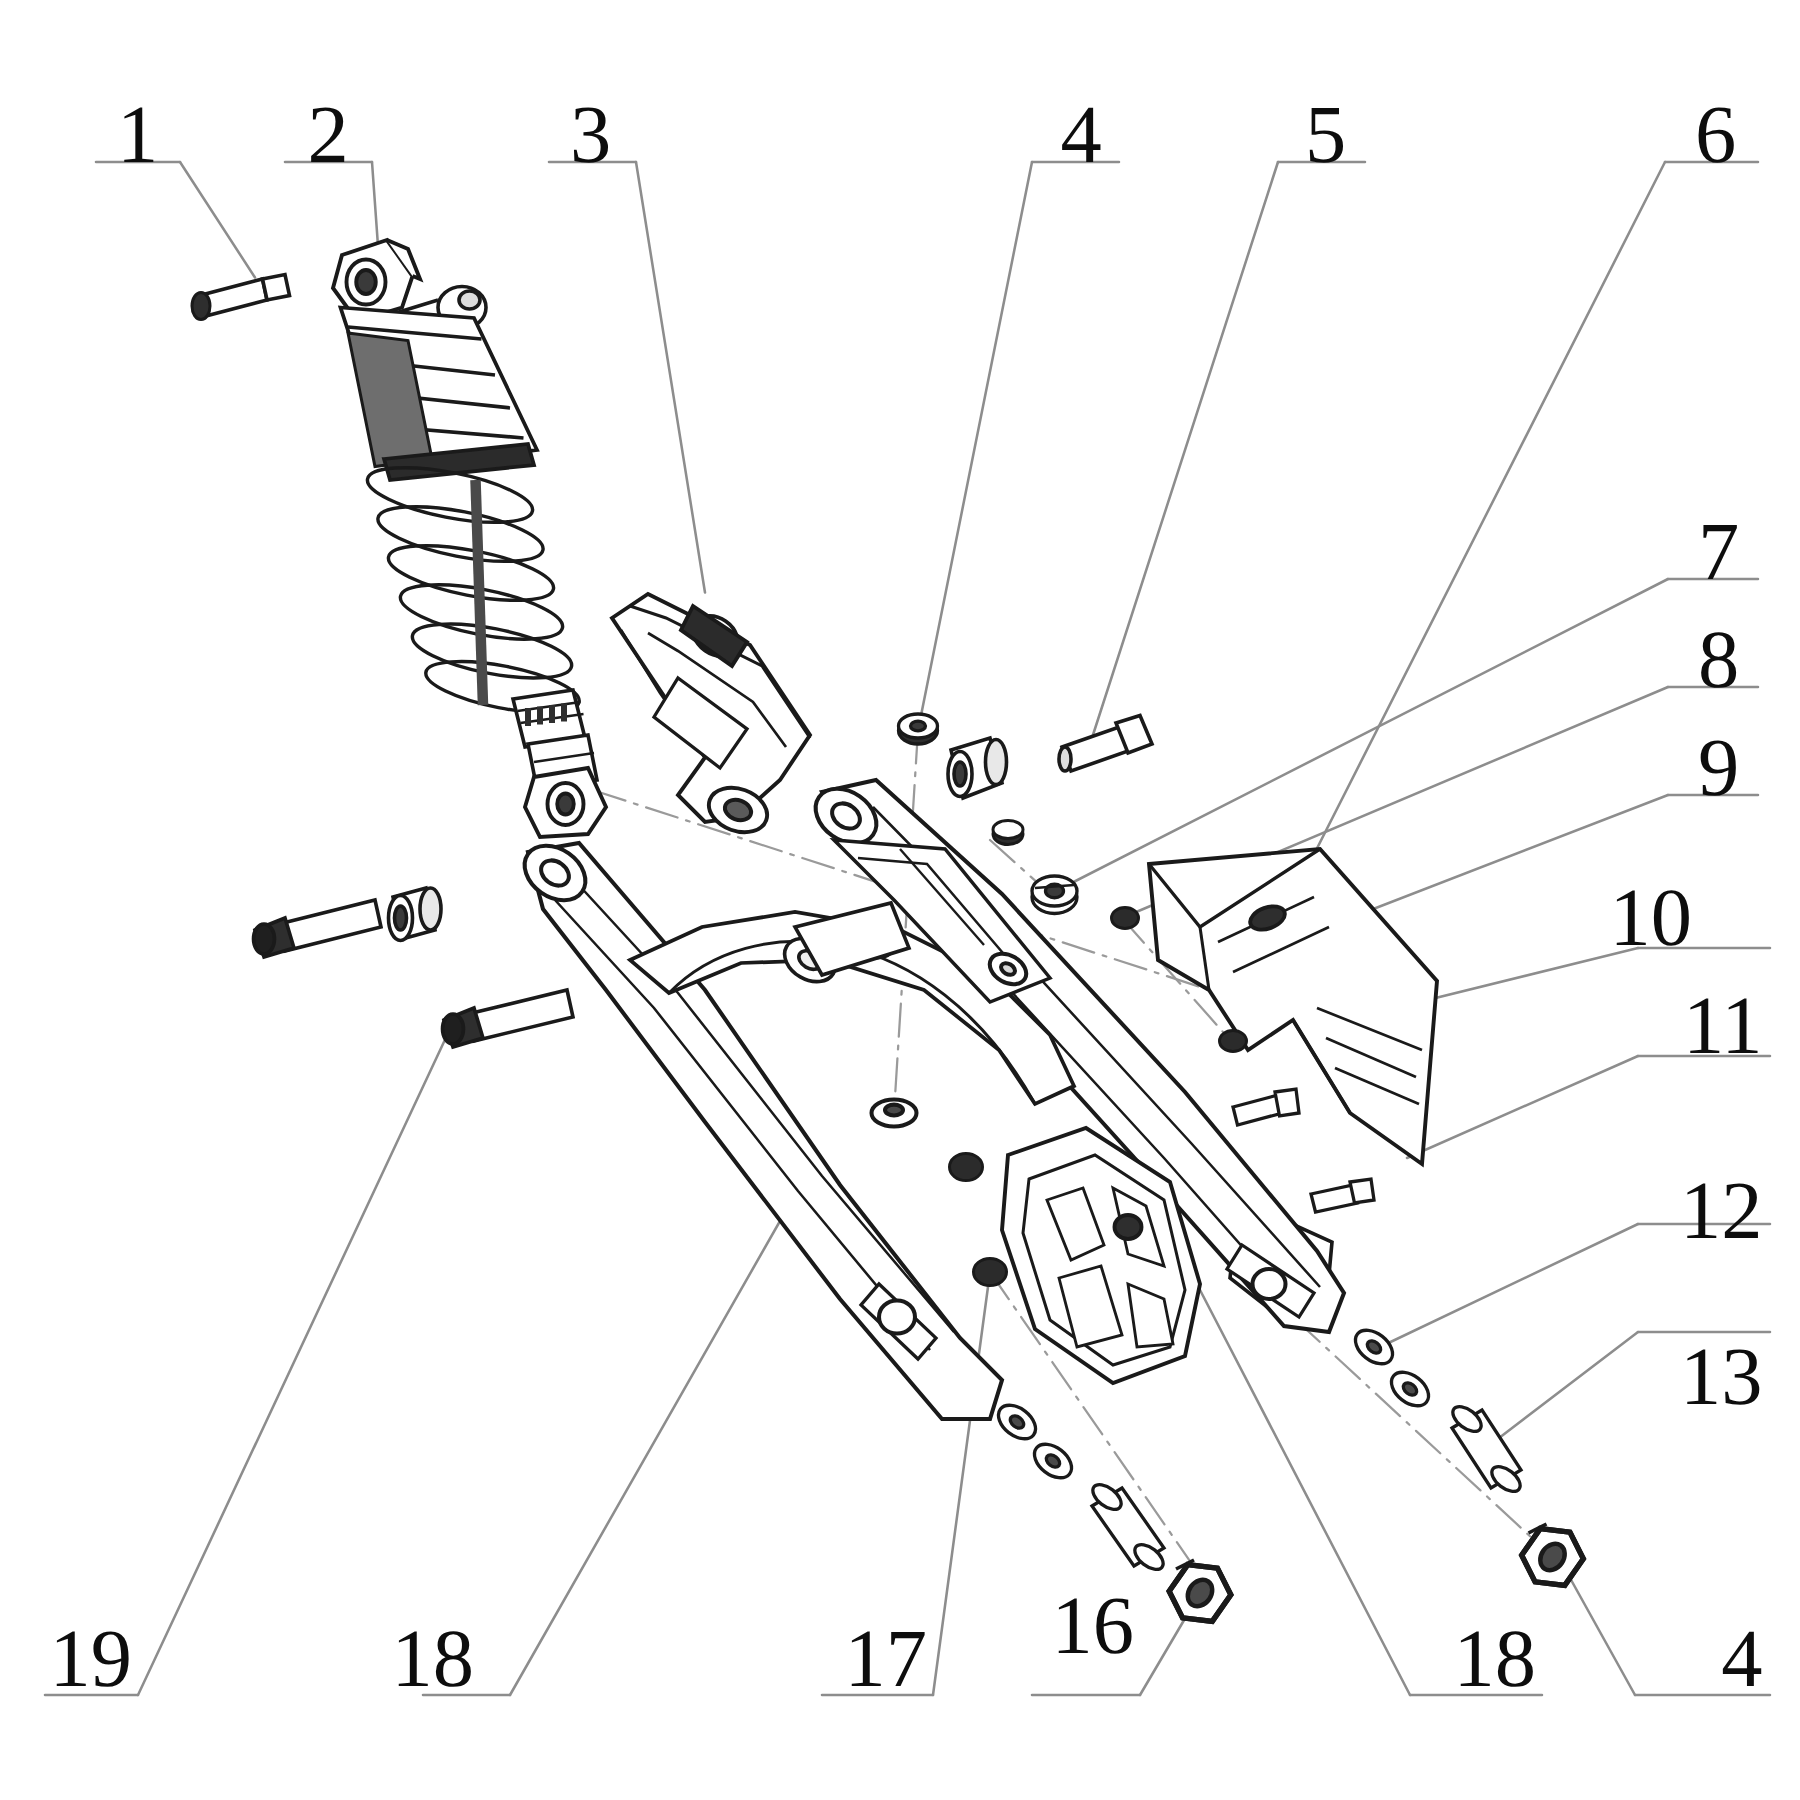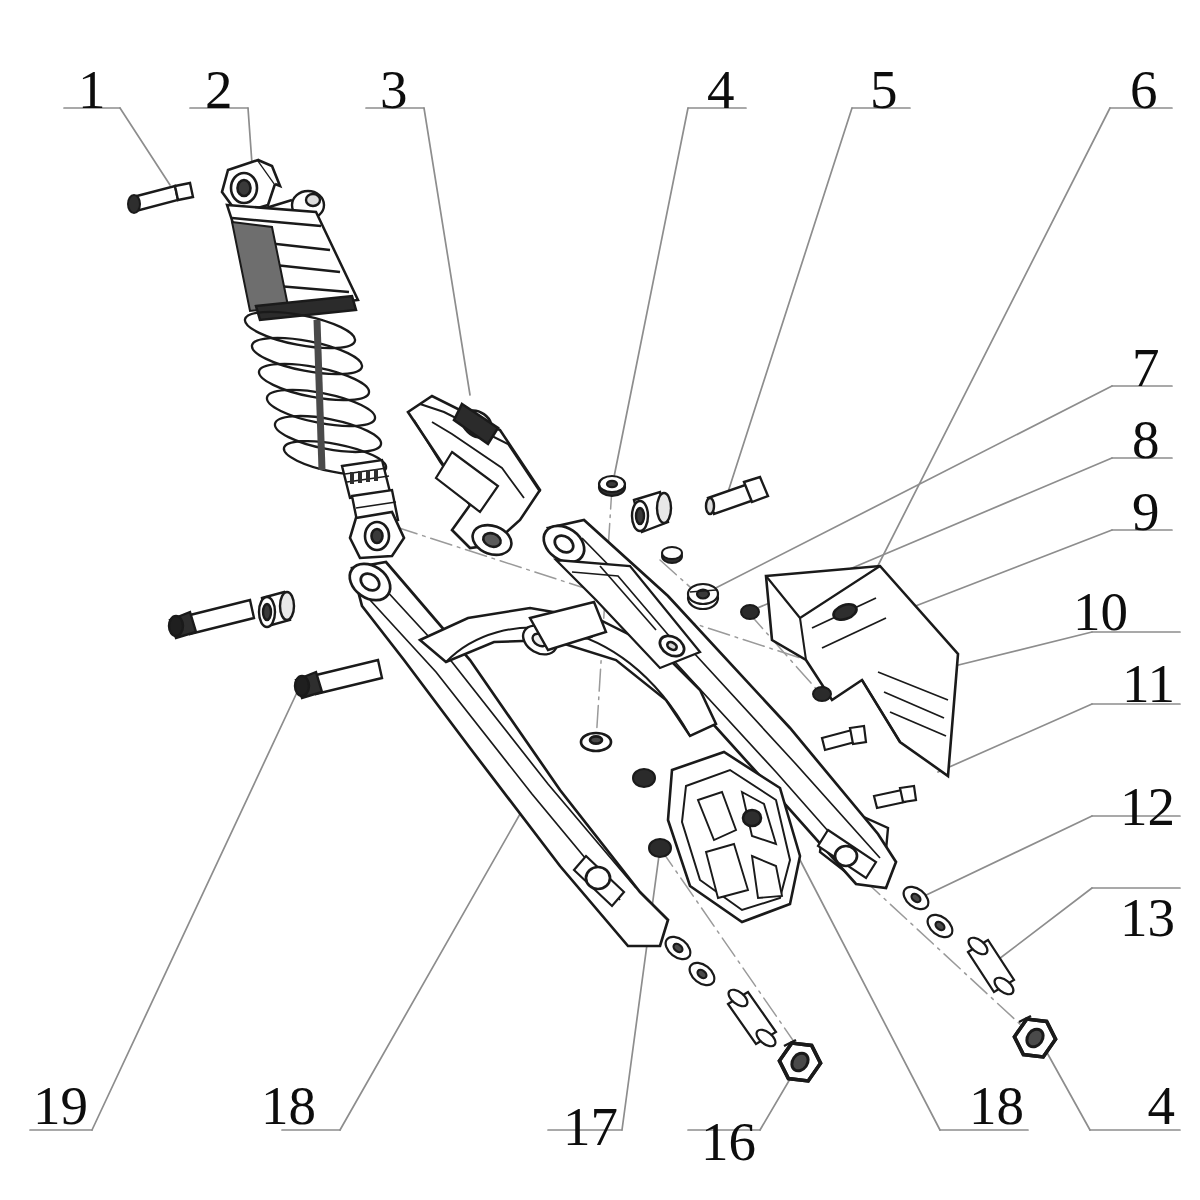--- a/index.html
+++ b/index.html
@@ -369,18 +369,18 @@
 <div class="callout-num" style="left:1132px; top:340px;">7</div>
 <div class="callout-num" style="left:1132px; top:412px;">8</div>
 <div class="callout-num" style="left:1132px; top:484px;">9</div>
 <div class="callout-num cn-right" style="left:1128px; top:584px;">10</div>
 <div class="callout-num cn-right" style="left:1175px; top:656px;">11</div>
 <div class="callout-num cn-right" style="left:1175px; top:768px;margin-top:11px;">12</div>
 <div class="callout-num cn-right" style="left:1175px; top:890px;">13</div>
 
 <div class="callout-num cn-right" style="left:1175px; top:1078px;">4</div>
 <div class="callout-num cn-right" style="left:1024px; top:1078px;">18</div>
-<div class="callout-num cn-right" style="left:756px; top:1114px;text-align:center;">16</div>
-<div class="callout-num cn-right" style="left:618px; top:1078px;margin-top:21px;">17</div>
+<div class="callout-num cn-right" style="left:756px; top:1056px;text-align:center;">16</div>
+<div class="callout-num cn-right" style="left:618px; top:1078px;">17</div>
 <div class="callout-num cn-right" style="left:316px; top:1078px;">18</div>
 <div class="callout-num cn-right" style="left:88px; top:1078px;">19</div>
 
 </div>
 
 </body></html>

